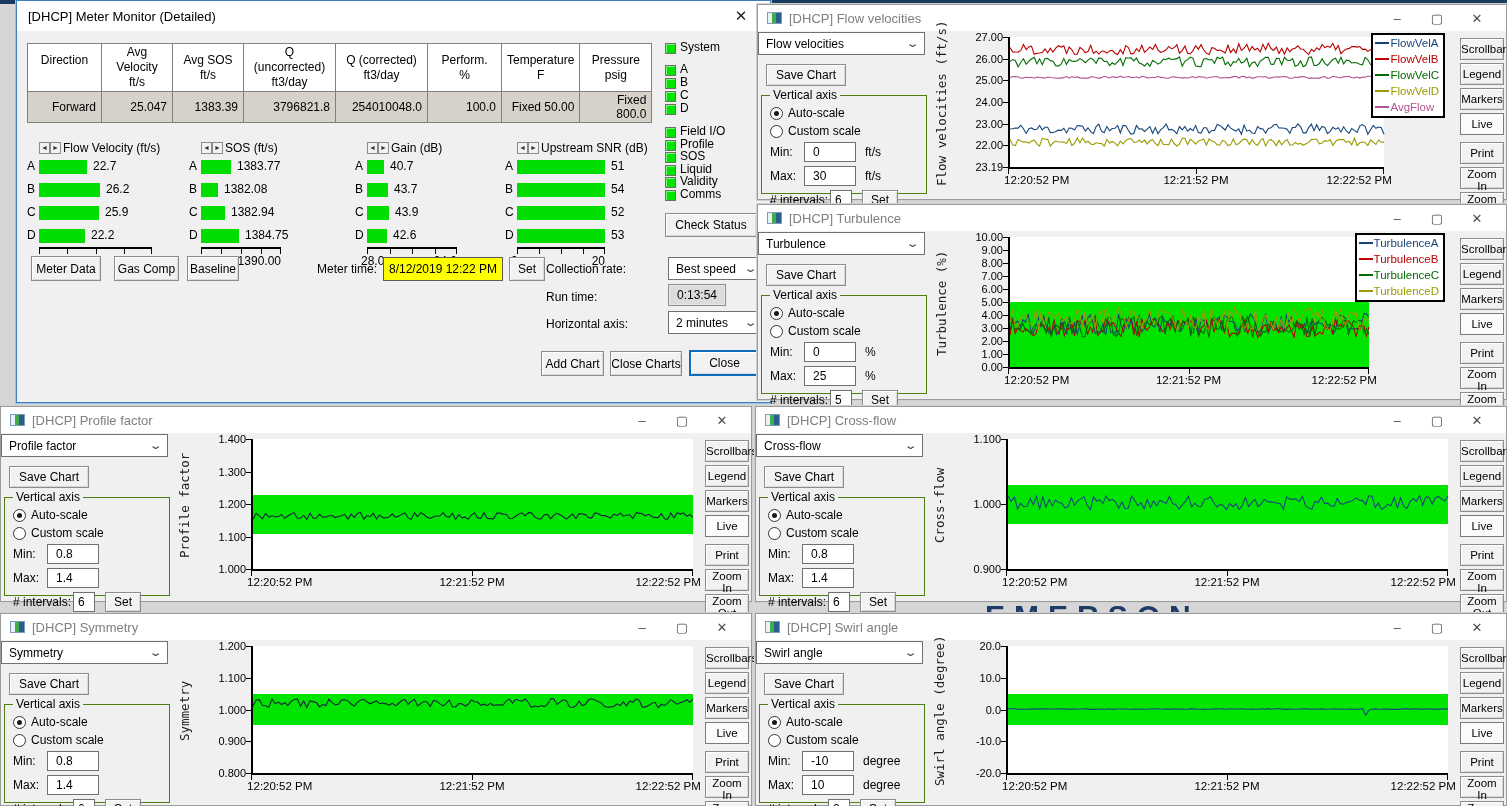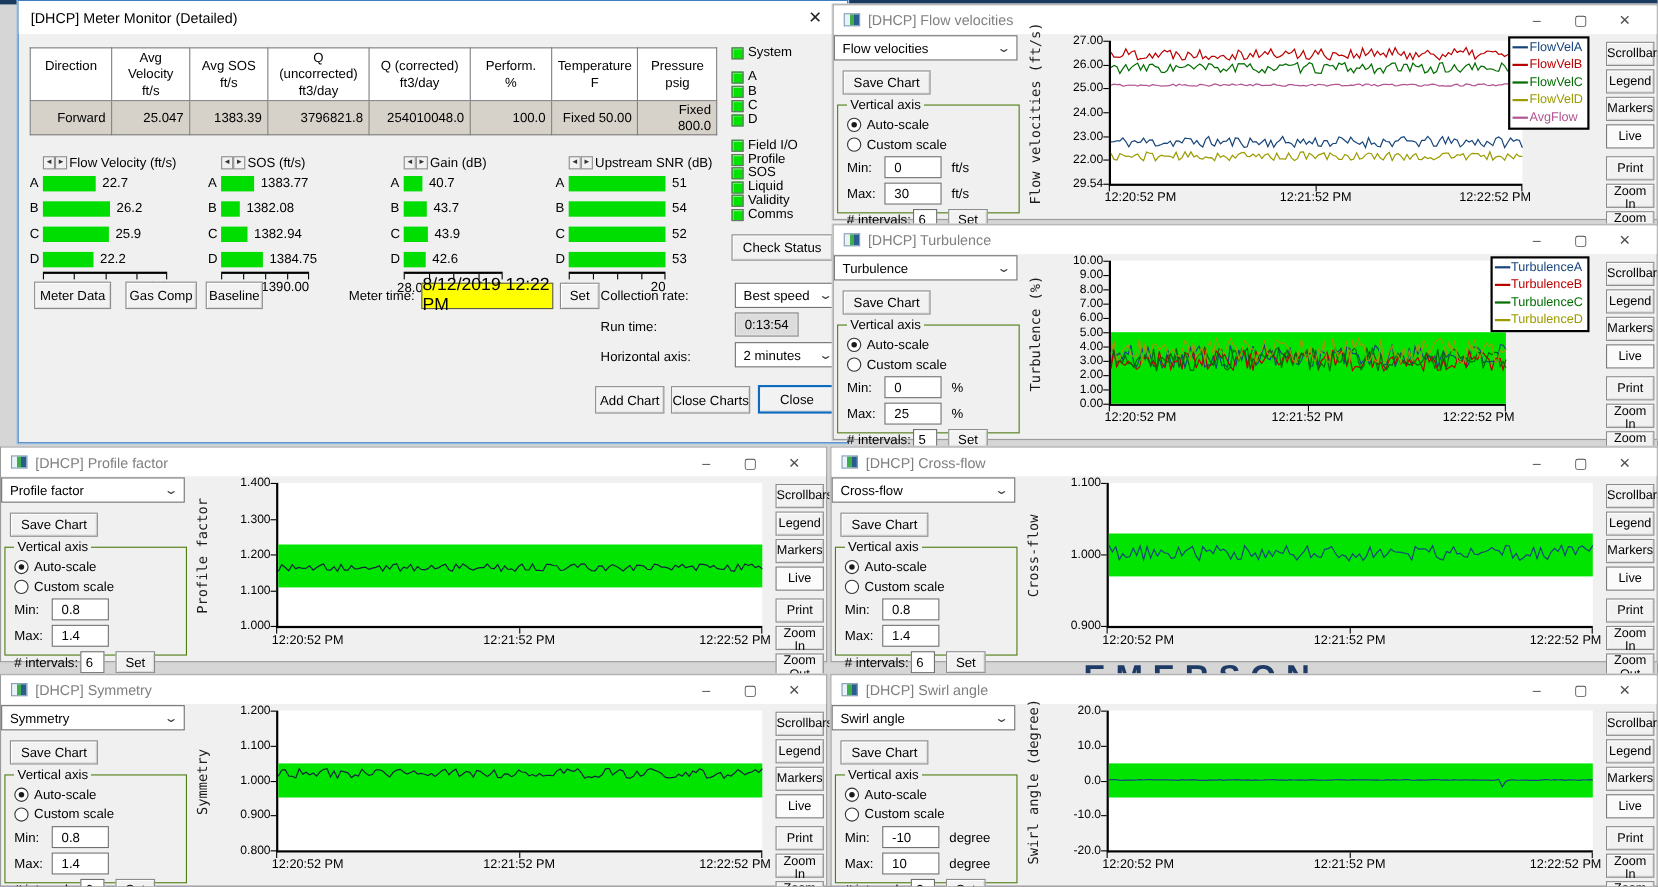--- a/index.html
+++ b/index.html
@@ -92,21 +92,21 @@
   .bar-val { position:absolute; top:0; white-space:nowrap; }
   .bar-axis { position:absolute; left:12px; border-top:2px solid #000; height:5px; }
   .bar-axis i { position:absolute; top:0; width:1px; height:5px; background:#000; }
   .bar-axis-lbl { position:absolute; font-size:12px; white-space:nowrap; }
 
   .led-row { position:absolute; display:flex; align-items:flex-end; height:13px; }
   .led { width:11px; height:11px; background:#00e400; border:1px solid #6e6e6e;
          box-shadow:inset 1px 1px 0 rgba(255,255,255,.5); margin-right:4px; flex:0 0 auto; }
   .led-row span.t { font-size:12px; white-space:nowrap; }
 
-  .ydisp { position:absolute; background:#ffff00; border:1px solid #5a5a5a; font-size:16px;
+  .ydisp { position:absolute; background:#ffff00; border:1px solid #5a5a5a; font-size:12px;
            display:flex; align-items:center; justify-content:center; }
   .gdisp { position:absolute; background:#dcdcdc; border:1px solid #8c8c8c; box-shadow:0 0 0 1px #e8e8e8 inset;
            font-size:12px; display:flex; align-items:center; justify-content:center; }
 
   .statusbar { position:absolute; left:0; right:0; bottom:0; height:22px; background:#f0f0f0;
                border-top:1px solid #dcdcdc; display:flex; align-items:center; padding-left:8px; font-size:12px; }
   .sb-green { position:absolute; right:44px; top:3px; width:6px; height:16px; background:#00c300; }
   .sb-box { position:absolute; right:3px; top:3px; width:39px; height:16px; border:1px solid #c0c0c0; background:#f0f0f0; }
 </style>
 </head>
@@ -541,21 +541,21 @@
           <span class="ytick-lbl" style="top: 27.6667px; right: 503px;">26.00</span>
           <span class="tickmark" style="left: 75px; top: 27.6667px; width: 5px; height: 1px;"></span>
           <span class="ytick-lbl" style="top: 49.3333px; right: 503px;">25.00</span>
           <span class="tickmark" style="left: 75px; top: 49.3333px; width: 5px; height: 1px;"></span>
           <span class="ytick-lbl" style="top: 71px; right: 503px;">24.00</span>
           <span class="tickmark" style="left: 75px; top: 71px; width: 5px; height: 1px;"></span>
           <span class="ytick-lbl" style="top: 92.6667px; right: 503px;">23.00</span>
           <span class="tickmark" style="left: 75px; top: 92.6667px; width: 5px; height: 1px;"></span>
           <span class="ytick-lbl" style="top: 114.333px; right: 503px;">22.00</span>
           <span class="tickmark" style="left: 75px; top: 114.333px; width: 5px; height: 1px;"></span>
-          <span class="ytick-lbl" style="top: 136px; right: 503px;">29.54</span>
+          <span class="ytick-lbl" style="top: 136px; right: 503px;">23.19</span>
           <span class="tickmark" style="left: 75px; top: 136px; width: 5px; height: 1px;"></span>
           <span class="xtick-lbl" style="left: 80px; top: 143px; transform: translateX(-6%);">12:20:52 PM</span>
           <span class="tickmark" style="left: 80px; top: 138px; width: 1px; height: 5px;"></span>
           <span class="xtick-lbl" style="left: 268px; top: 143px; transform: translateX(-50%);">12:21:52 PM</span>
           <span class="tickmark" style="left: 268px; top: 138px; width: 1px; height: 5px;"></span>
           <span class="xtick-lbl" style="left: 456px; top: 143px; transform: translateX(-88%);">12:22:52 PM</span>
           <span class="tickmark" style="left: 455px; top: 138px; width: 1px; height: 5px;"></span>
         </div>
   </div>
     </section>

